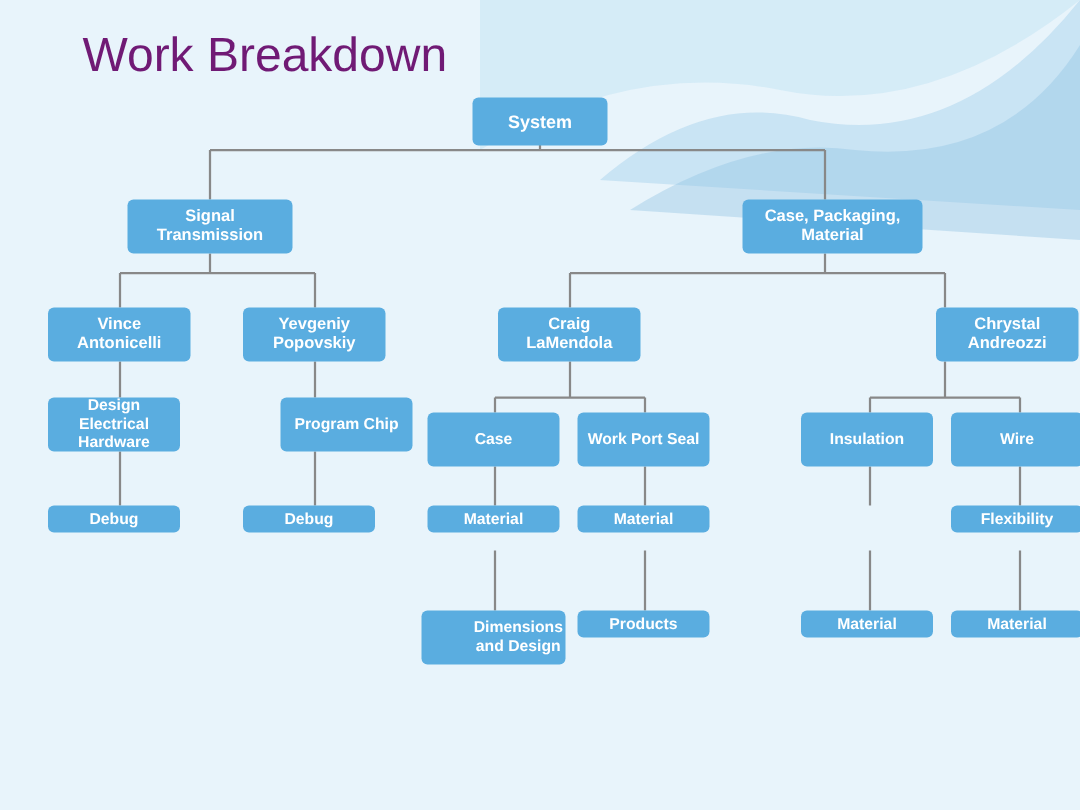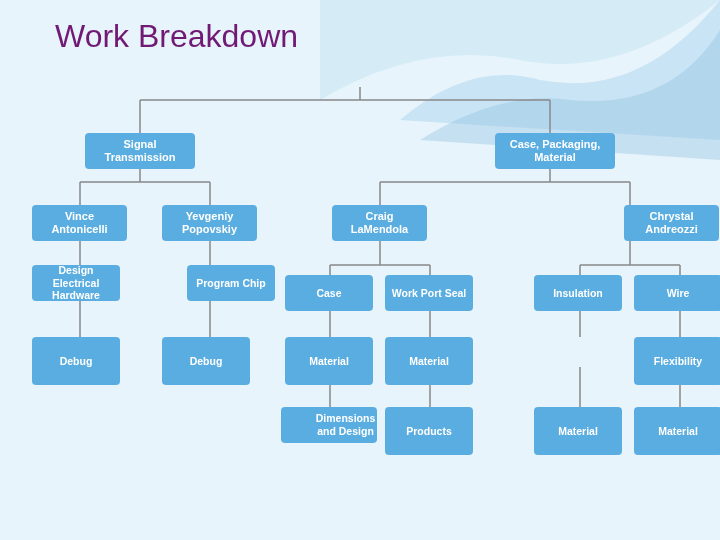--- a/index.html
+++ b/index.html
@@ -76,21 +76,21 @@
     .node-l3 {
       background: #5aade0;
       width: 88px;
       height: 36px;
       font-size: 10.5px;
     }
 
     .node-l4 {
       background: #5aade0;
       width: 88px;
-      height: 48px;
+      height: 18px;
       font-size: 10.5px;
     }
 
     
     .connector-svg {
       position: absolute;
       top: 0; left: 0;
       width: 720px;
       height: 540px;
       pointer-events: none;
@@ -181,20 +181,23 @@
 
       <line x1="320" y1="302" x2="320" y2="342" stroke="#888" stroke-width="1.5"></line>
 
       <line x1="420" y1="302" x2="420" y2="342" stroke="#888" stroke-width="1.5"></line>
 
       <line x1="570" y1="302" x2="570" y2="342" stroke="#888" stroke-width="1.5"></line>
 
       <line x1="670" y1="302" x2="670" y2="342" stroke="#888" stroke-width="1.5"></line>
     </svg>
 
+    <div class="abs-node" style="left:305px; top:0;">
+      <div class="node node-system">System</div>
+    </div>
 
     <div class="abs-node" style="left:75px; top:68px;">
       <div class="node node-l1">Signal Transmission</div>
     </div>
     <div class="abs-node" style="left:485px; top:68px;">
       <div class="node node-l1" style="width:120px;">Case, Packaging, Material</div>
     </div>
 
     <div class="abs-node" style="left:22px; top:140px;">
       <div class="node node-l2">Vince Antonicelli</div>

